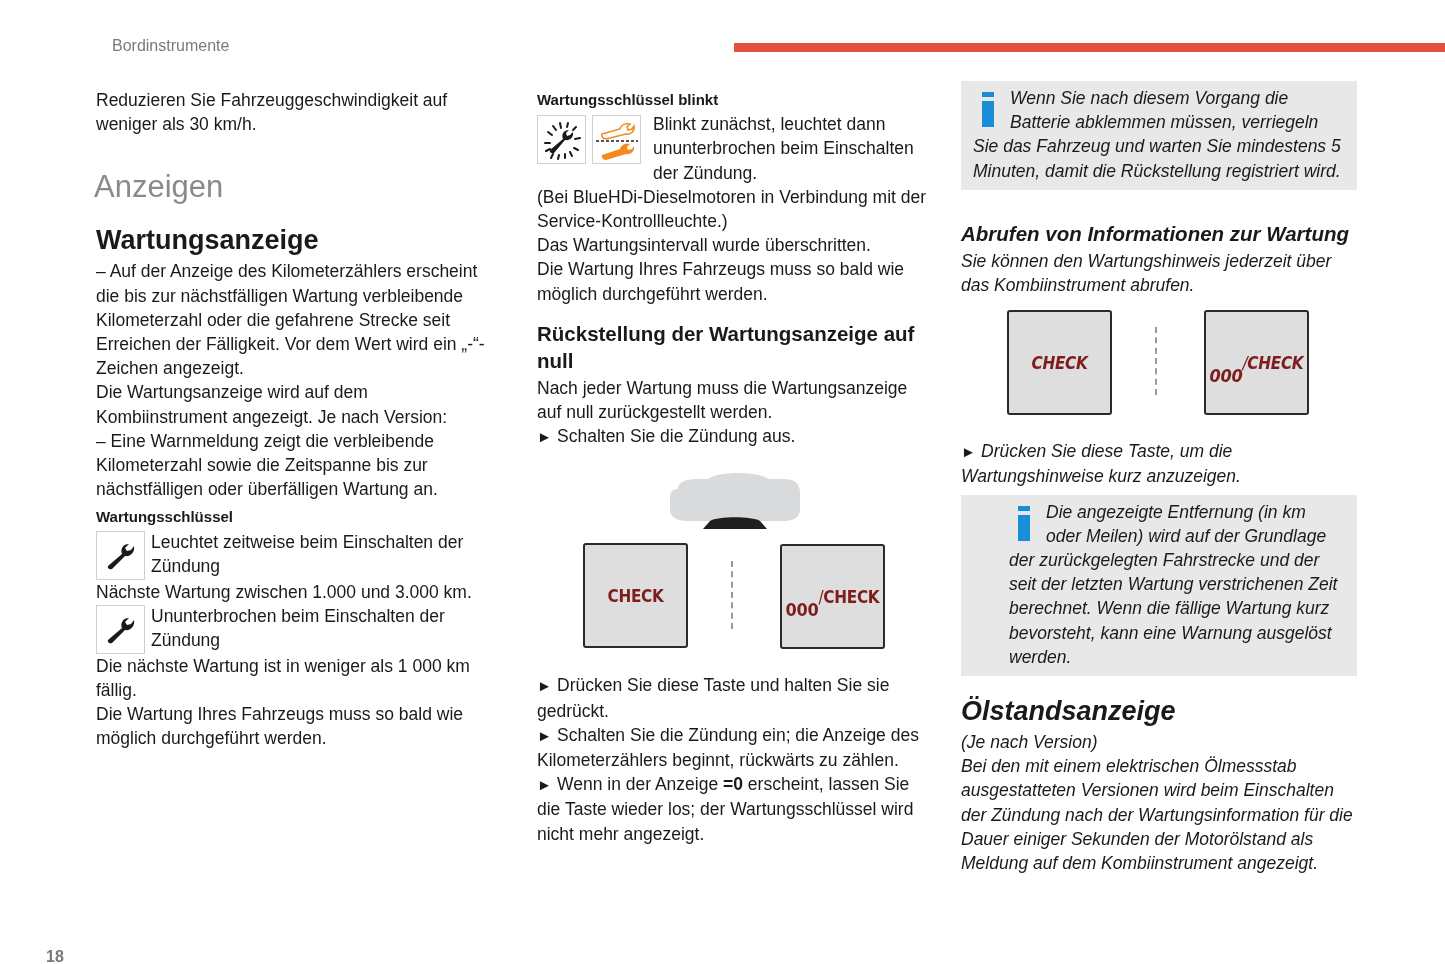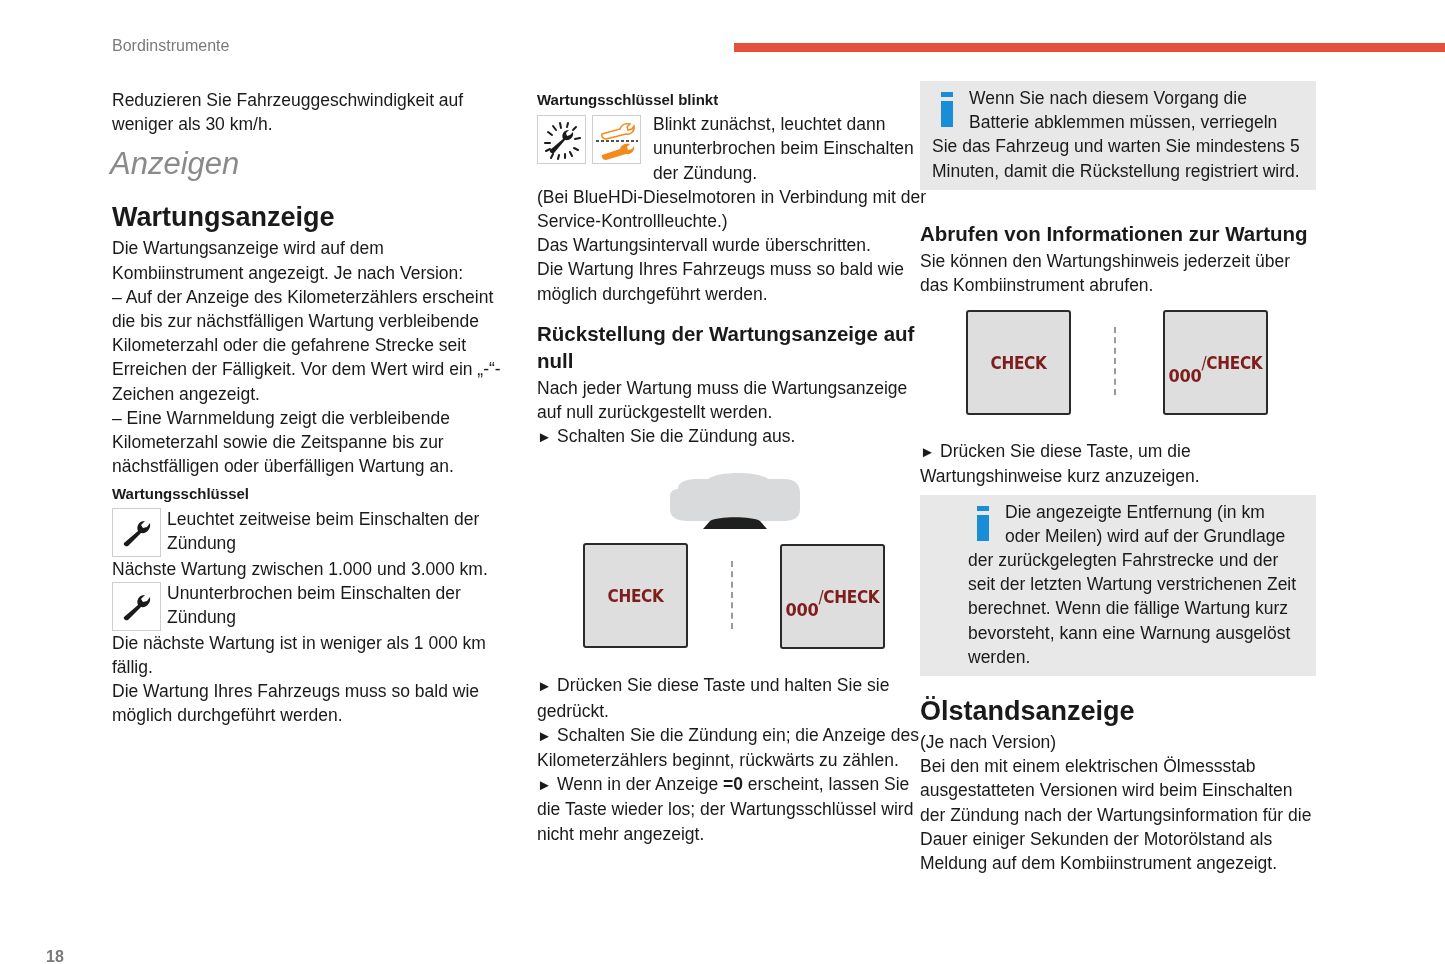--- a/index.html
+++ b/index.html
@@ -4,26 +4,26 @@
 <style>
   * { box-sizing: border-box; margin: 0; padding: 0; }
   html, body { width: 1445px; height: 964px; background: #ffffff; overflow: hidden; }
   body { position: relative; font-family: "Liberation Sans", sans-serif; color: #1a1a1a; }
 
   .header-title { position: absolute; left: 112px; top: 37px; font-size: 16px; color: #7a7a7a; }
   .header-bar { position: absolute; left: 734px; top: 43px; width: 711px; height: 9px; background: #e4503c; }
   .page-number { position: absolute; left: 46px; top: 948px; font-size: 16px; font-weight: bold; color: #7a7a7a; }
 
   .col { position: absolute; top: 88px; font-size: 17.5px; line-height: 24.2px; }
-  .col1 { left: 112px; width: 395px; }
+  .col1 { left: 96px; width: 395px; }
   .col2 { left: 537px; width: 395px; }
-  .col3 { left: 920px; width: 396px; }
+  .col3 { left: 961px; width: 396px; font-style: italic; }
 
   p { margin: 0; }
-  .section-title { font-size: 31px; color: #8a8a8a; font-weight: normal; margin-top: 10px; margin-left: -2px; line-height: 36px; font-style: italic; }
+  .section-title { font-size: 31px; color: #8a8a8a; font-weight: normal; margin-top: 33px; margin-left: -2px; line-height: 36px; }
   .h1 { font-size: 27px; font-weight: bold; line-height: 30px; margin-top: 20px; margin-bottom: 4px; color: #1a1a1a; }
   .h2 { font-size: 20.5px; font-weight: bold; line-height: 27px; margin-top: 14px; margin-bottom: 2px; }
   .h3 { font-size: 15px; font-weight: bold; line-height: 24.2px; margin-top: 4px; }
 
   .icon-row { display: flex; align-items: flex-start; }
   .icon-box { width: 49px; height: 49px; border: 1px solid #cfcfcf; background: #fff; flex: 0 0 auto; display: flex; align-items: center; justify-content: center; margin-right: 6px; margin-top: 1px; }
   .icon-text { flex: 1; }
 
   .arrow { display: inline-block; width: 20px; font-size: 15px; }
 
@@ -43,22 +43,22 @@
 <body>
 
 <div class="header-title">Bordinstrumente</div>
 <div class="header-bar"></div>
 <div class="page-number">18</div>
 
 <div class="col col1">
   <p>Reduzieren Sie Fahrzeuggeschwindigkeit auf weniger als 30 km/h.</p>
   <div class="section-title">Anzeigen</div>
   <div class="h1">Wartungsanzeige</div>
+  <p>–  Auf der Anzeige des Kilometerzählers erscheint die bis zur nächstfälligen Wartung verbleibende Kilometerzahl oder die gefahrene Strecke seit Erreichen der Fälligkeit. Vor dem Wert wird ein „-“-Zeichen angezeigt.</p>
   <p>Die Wartungsanzeige wird auf dem Kombiinstrument angezeigt. Je nach Version:</p>
-  <p>–  Auf der Anzeige des Kilometerzählers erscheint die bis zur nächstfälligen Wartung verbleibende Kilometerzahl oder die gefahrene Strecke seit Erreichen der Fälligkeit. Vor dem Wert wird ein „-“-Zeichen angezeigt.</p>
   <p>–  Eine Warnmeldung zeigt die verbleibende Kilometerzahl sowie die Zeitspanne bis zur nächstfälligen oder überfälligen Wartung an.</p>
 
   <div class="h3">Wartungsschlüssel</div>
   <div class="icon-row">
     <div class="icon-box">
       <svg width="36" height="36" viewBox="0 0 36 36">
         <path d="M5 29 L19 17 C17 12 20 7 26 7 L22 11 L24 14 L28 13 L31 9 C32 15 28 20 22 19 L9 32 C7 33 4 31 5 29 Z" fill="#1a1a1a"></path>
       </svg>
     </div>
     <div class="icon-text">Leuchtet zeitweise beim Einschalten der Zündung</div>

